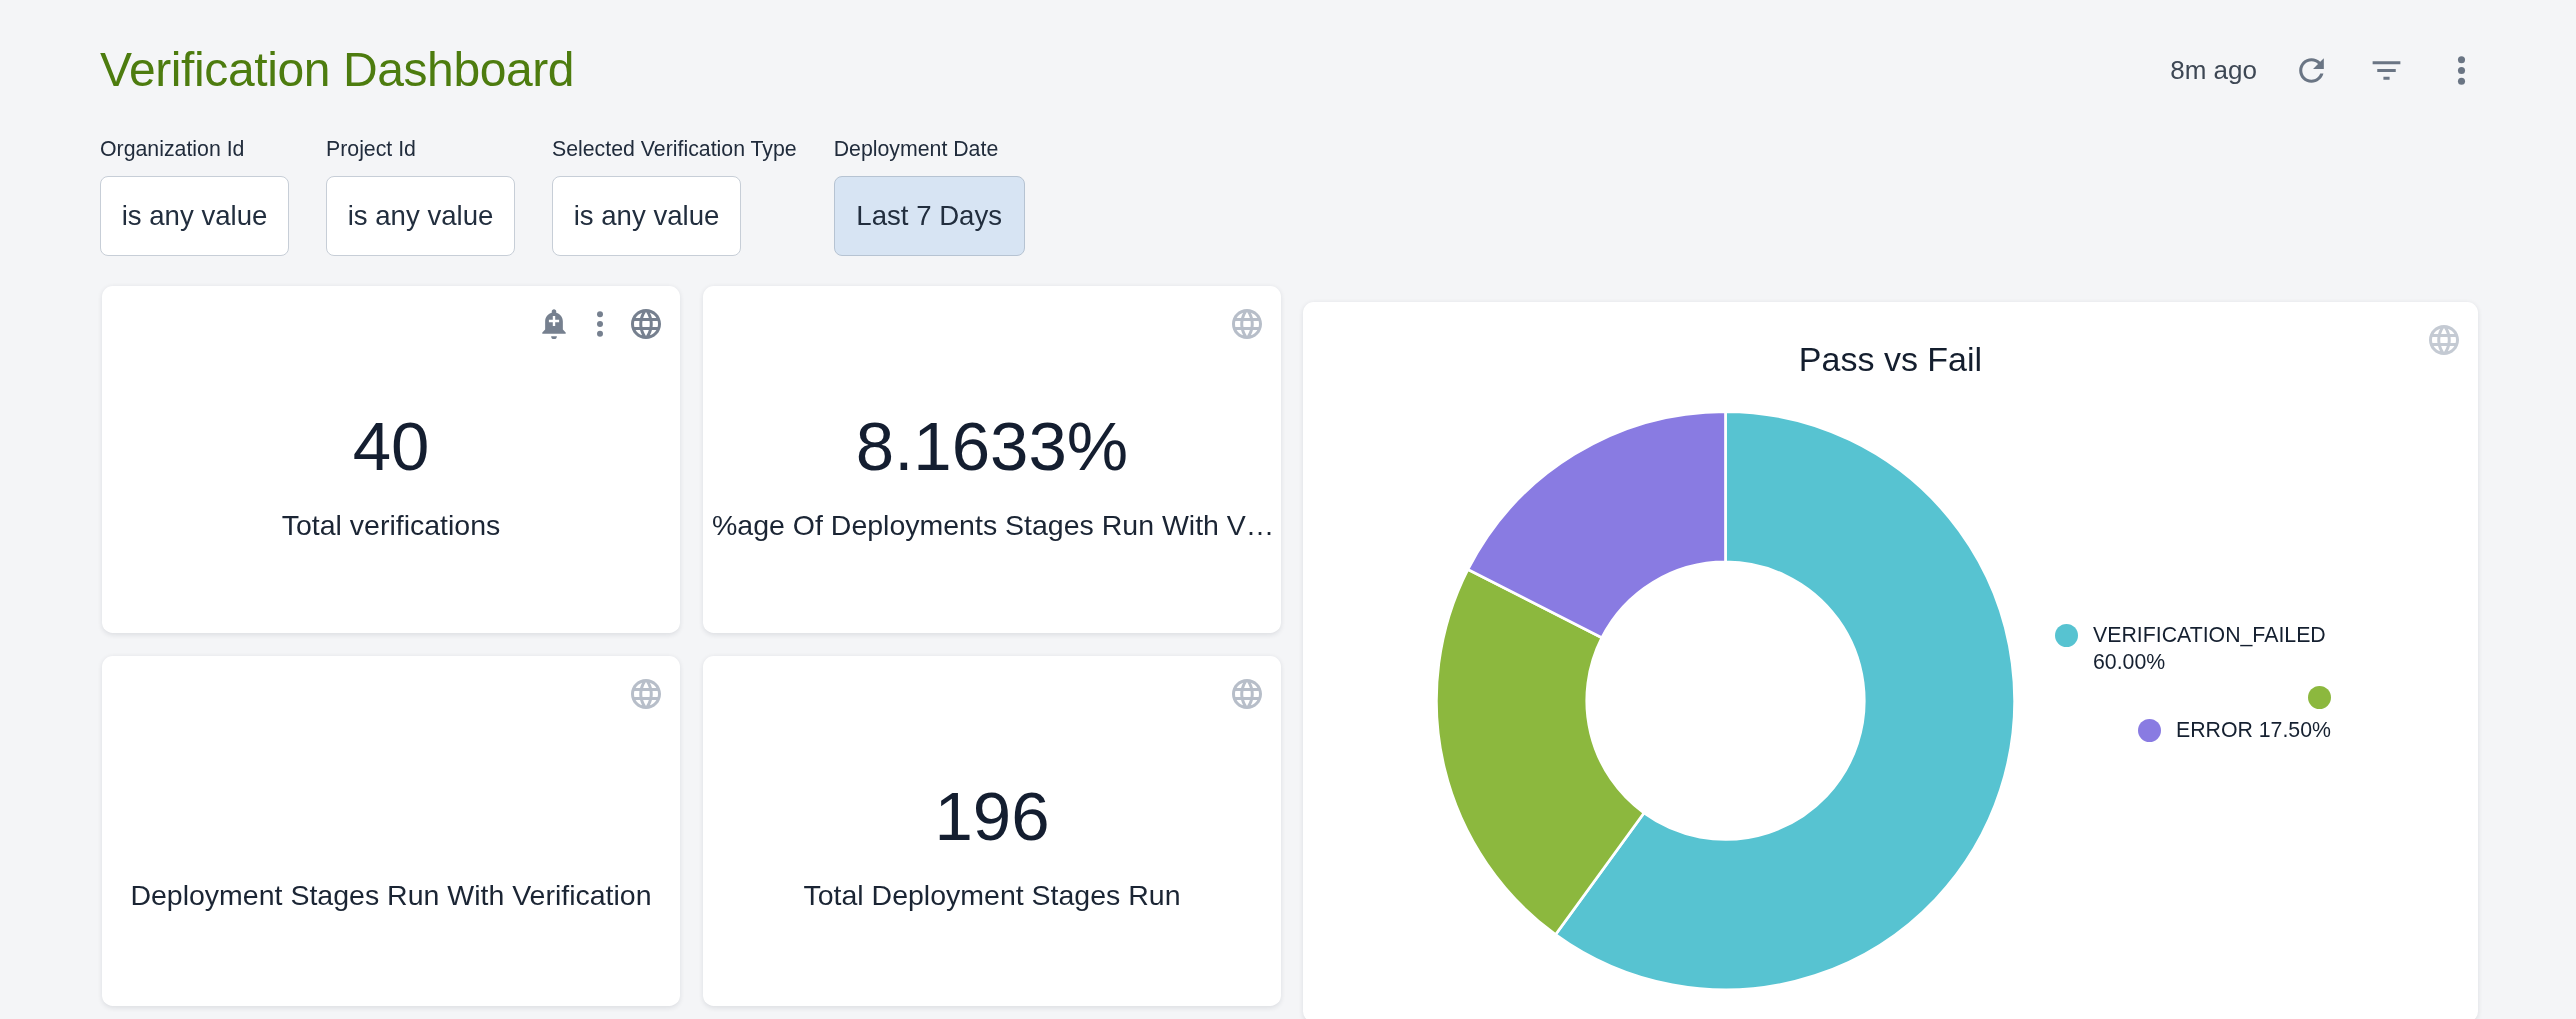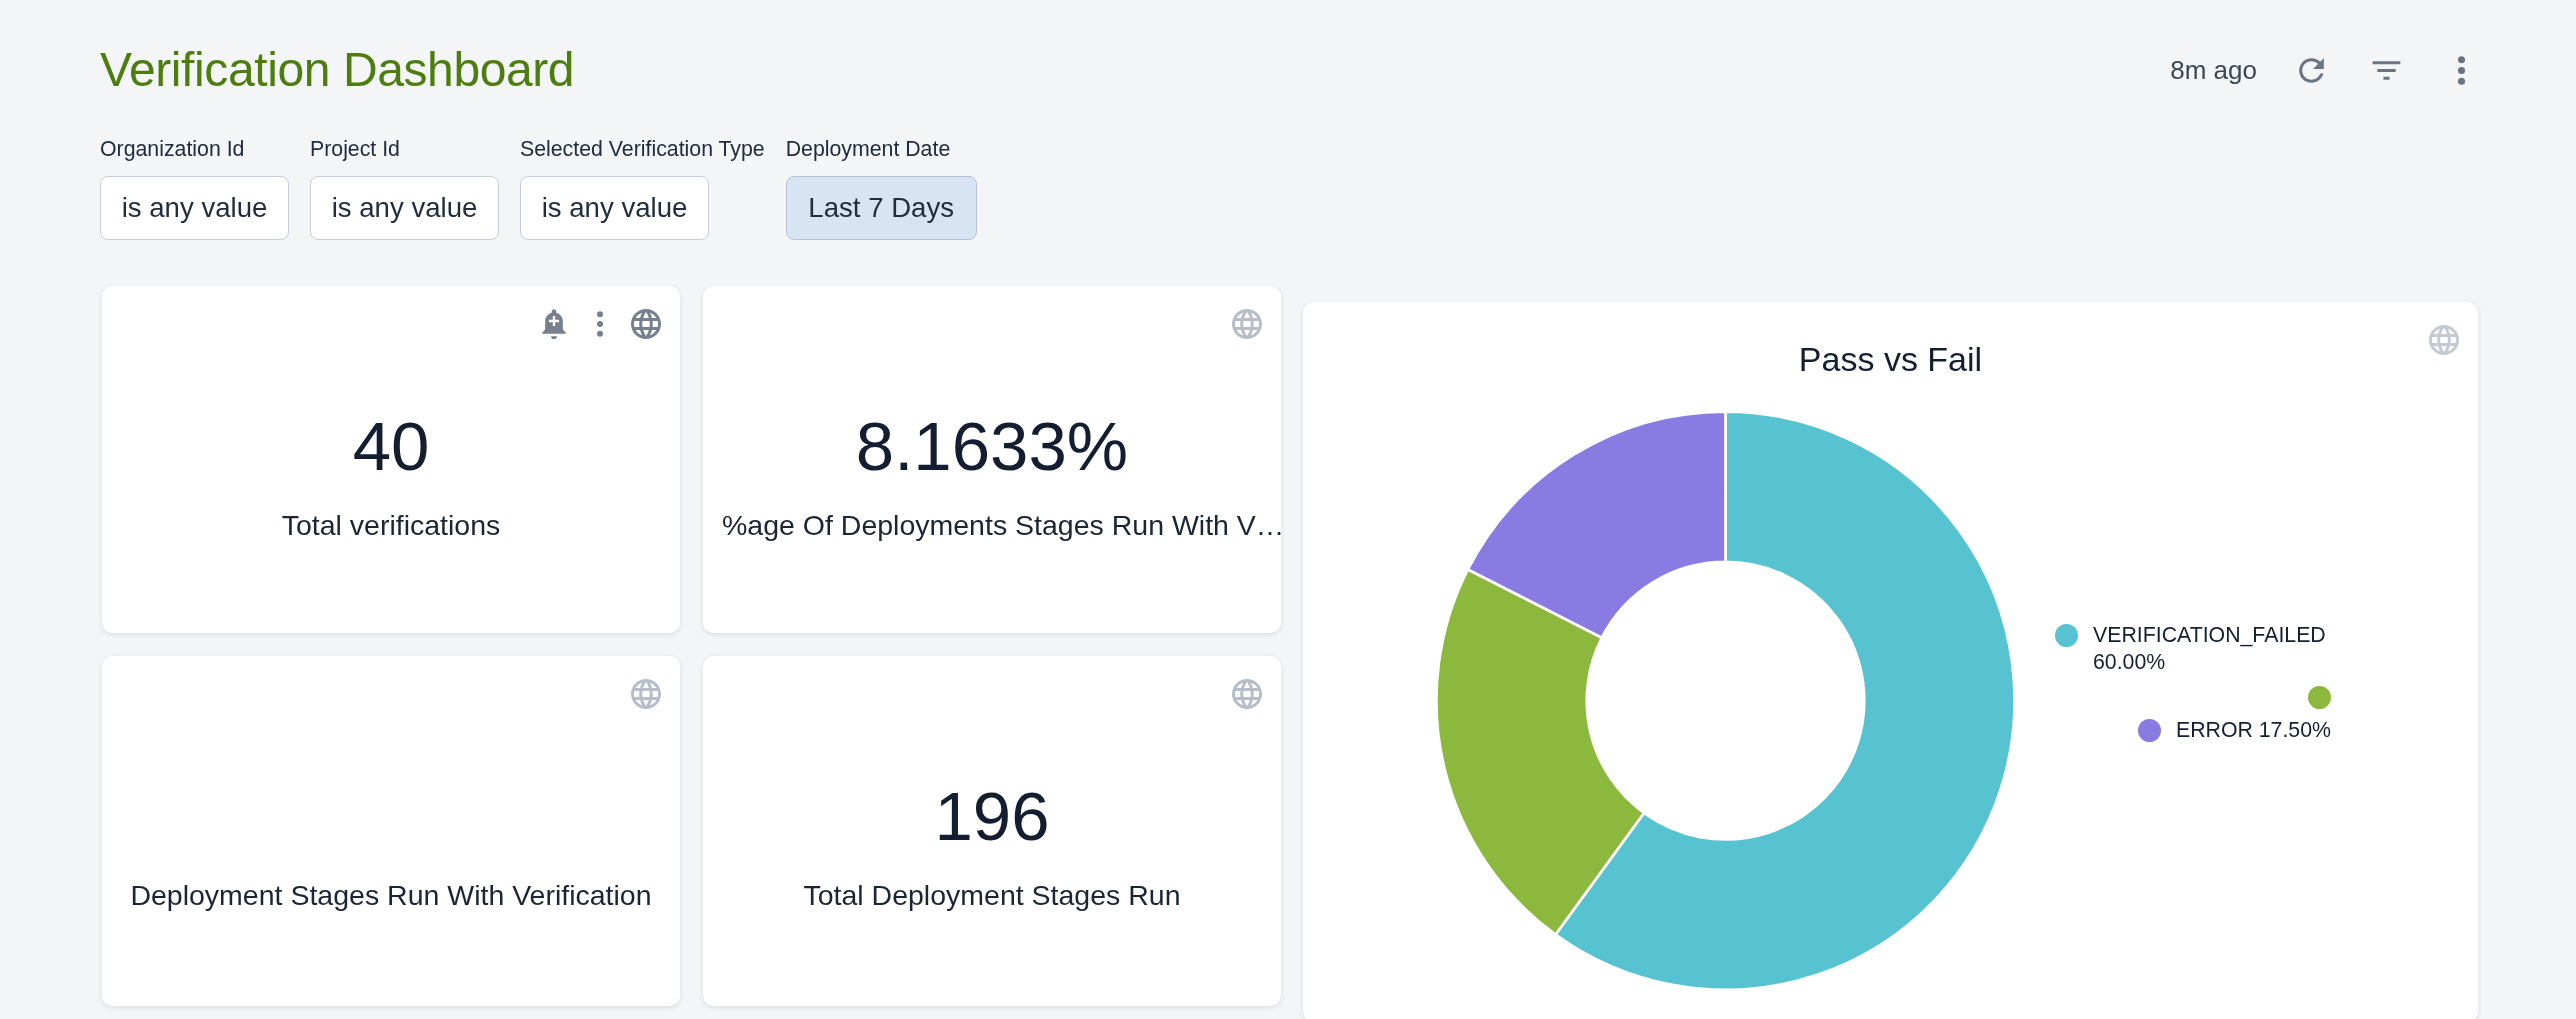--- a/index.html
+++ b/index.html
@@ -21,29 +21,29 @@
     position:absolute;top:50px;right:94px;
     display:flex;align-items:center;gap:34px;
   }
   .refresh-age{font-size:26px;color:#3d4754;}
   .hbtn{width:41px;height:41px;display:flex;align-items:center;justify-content:center;
         color:#6a7584;cursor:pointer;background:none;border:none;padding:0;}
   .hbtn svg{width:37px;height:37px;}
   
   .filters{
     position:absolute;left:100px;top:137px;
-    display:flex;gap:21px;align-items:flex-start;
+    display:flex;gap:37px;align-items:flex-start;
   }
   .filter-group{display:flex;flex-direction:column;}
   .filter-label{
     font-size:21.3px;line-height:25px;font-weight:500;color:#212c3c;
     margin-bottom:14.2px;white-space:nowrap;
   }
   .filter-chip{
-    width:189px;height:64px;box-sizing:border-box;
+    width:189px;height:80px;box-sizing:border-box;
     border:1.8px solid #c7ced7;border-radius:8px;background:#ffffff;
     display:flex;align-items:center;justify-content:center;
     font-size:27.6px;color:#222e3e;cursor:pointer;
   }
   .filter-chip.active{background:#d7e4f3;border-color:#b6c3d2;width:191px;}
   
   .card{
     position:absolute;background:#ffffff;border-radius:10.7px;
     box-shadow:0 1.8px 5.3px rgba(20,30,50,0.10);
   }
@@ -51,21 +51,21 @@
   #tile-2{left:703px;top:286px;width:578px;height:347px;}
   #tile-3{left:102px;top:656px;width:578px;height:350px;}
   #tile-4{left:703px;top:656px;width:578px;height:350px;}
   #chart-card{left:1303px;top:286px;width:1175px;height:720px;margin-top:16px;}
   .tile-value{
     position:absolute;top:114px;left:0;width:100%;text-align:center;
     font-size:69px;line-height:93px;font-weight:400;color:#141e30;
   }
   .tile-label{
     position:absolute;top:221px;left:0;width:100%;box-sizing:border-box;
-    padding:0 19px;text-align:center;white-space:nowrap;overflow:hidden;
+    padding:0 9px;text-align:center;white-space:nowrap;overflow:hidden;
     font-size:28.5px;line-height:36px;color:#1b2534;
   }
   .tile-icons{
     position:absolute;top:19.6px;right:16px;display:flex;gap:9px;align-items:center;
   }
   .tile-icons .ticon{width:37px;height:37px;display:flex;align-items:center;justify-content:center;}
   .ticon svg{width:36px;height:36px;}
   .icon-dark{color:#76808f;}
   .icon-light{color:#b7bec9;}
   .icon-lighter{color:#c4cad3;}

